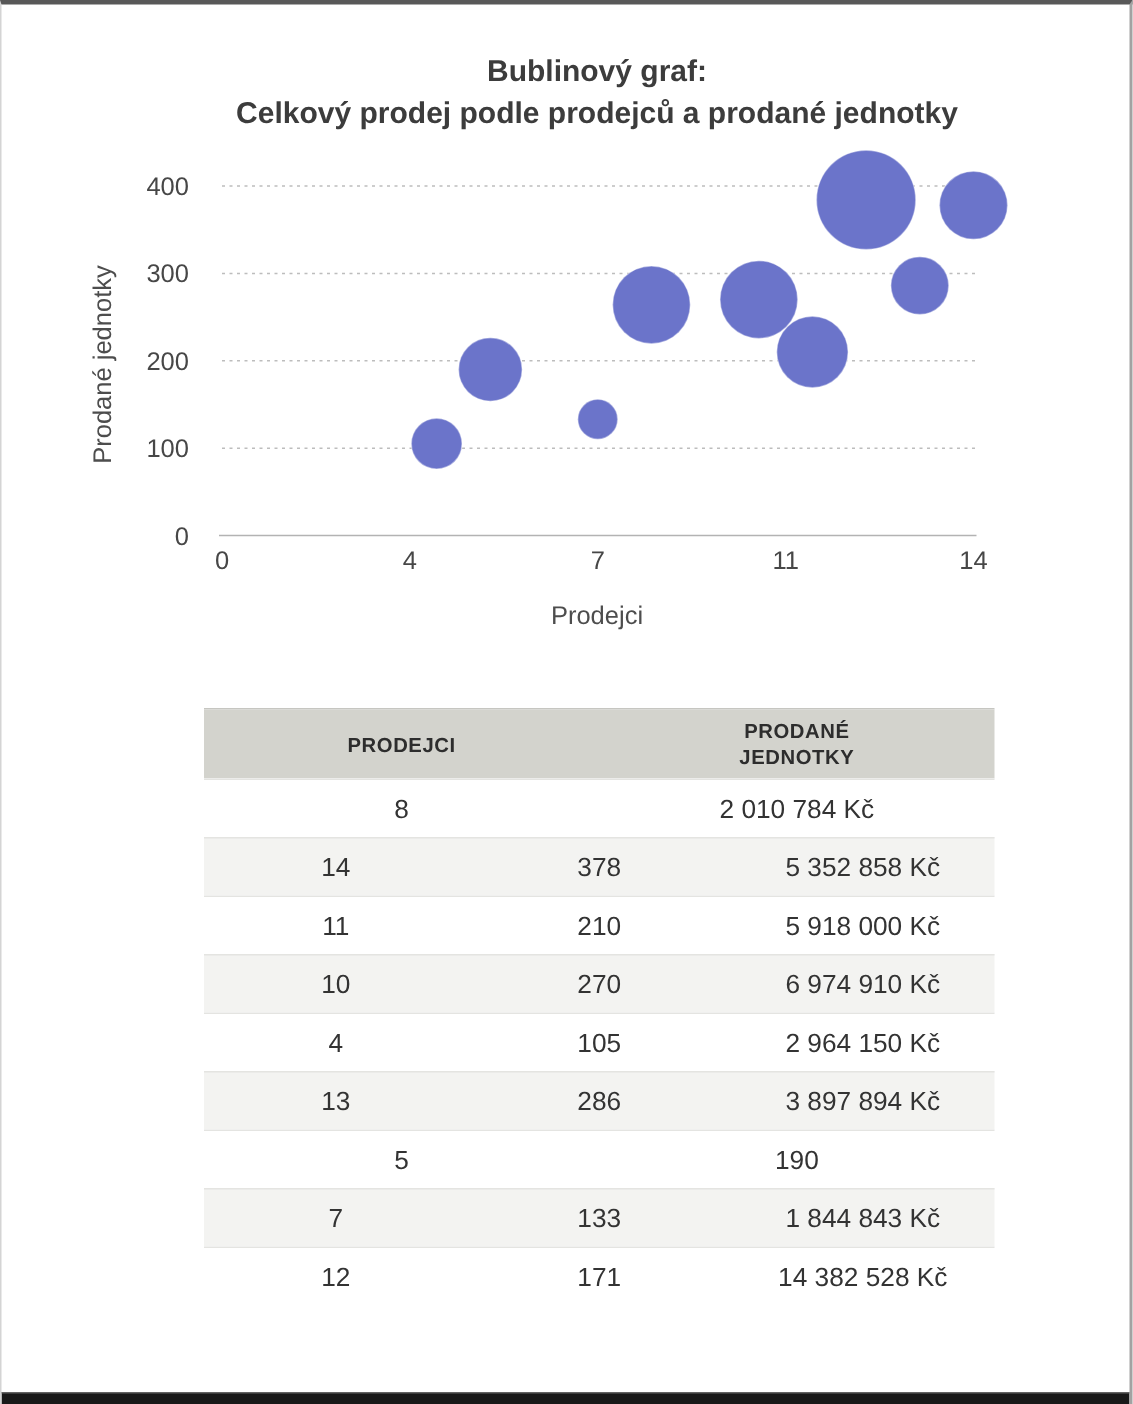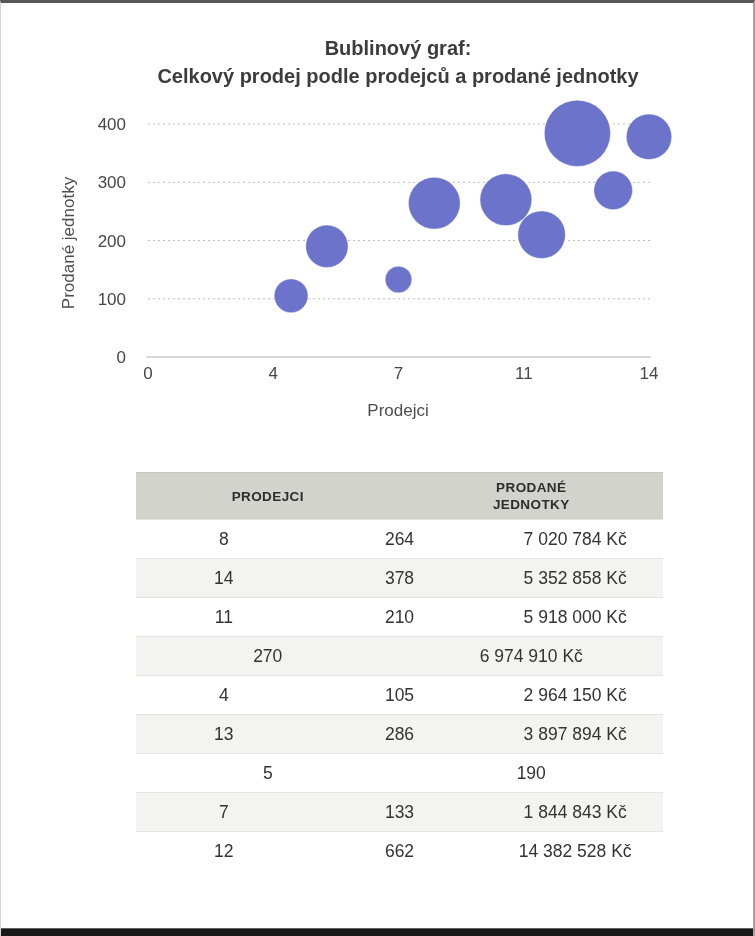--- a/index.html
+++ b/index.html
@@ -102,34 +102,34 @@
         <div>PRODEJCI</div>
       </div>
       <div class="th">
         <div>PRODANÉ</div>
         <div>JEDNOTKY</div>
       </div>
     </div>
 
     <div class="tr">
       <div class="td">8</div>
-      <div class="td">264</div>
-      <div class="td">7 020 784 Kč</div>
+      <div class="td">2 010 784 Kč</div>
     </div>
     <div class="tr alt">
       <div class="td">14</div>
       <div class="td">378</div>
       <div class="td">5 352 858 Kč</div>
     </div>
     <div class="tr">
       <div class="td">11</div>
       <div class="td">210</div>
       <div class="td">5 918 000 Kč</div>
     </div>
     <div class="tr alt">
+      <div class="td">10</div>
       <div class="td">270</div>
       <div class="td">6 974 910 Kč</div>
     </div>
     <div class="tr">
       <div class="td">4</div>
       <div class="td">105</div>
       <div class="td">2 964 150 Kč</div>
     </div>
     <div class="tr alt">
       <div class="td">13</div>
@@ -140,19 +140,19 @@
       <div class="td">5</div>
       <div class="td">190</div>
     </div>
     <div class="tr alt">
       <div class="td">7</div>
       <div class="td">133</div>
       <div class="td">1 844 843 Kč</div>
     </div>
     <div class="tr">
       <div class="td">12</div>
-      <div class="td">662</div>
+      <div class="td">171</div>
       <div class="td">14 382 528 Kč</div>
     </div>
   </div>
 
   <div class="bottom-bar"></div>
 </div>
 
 </body></html>

